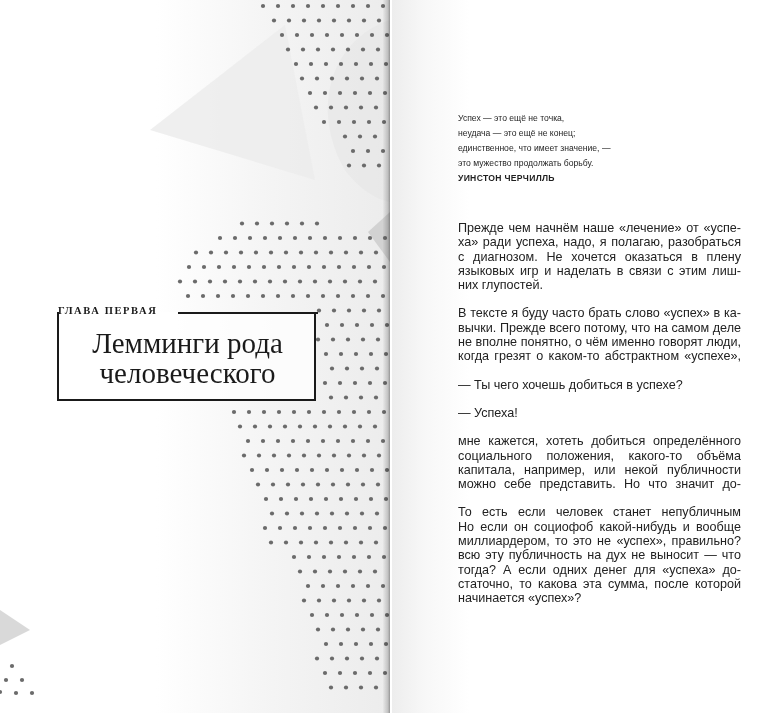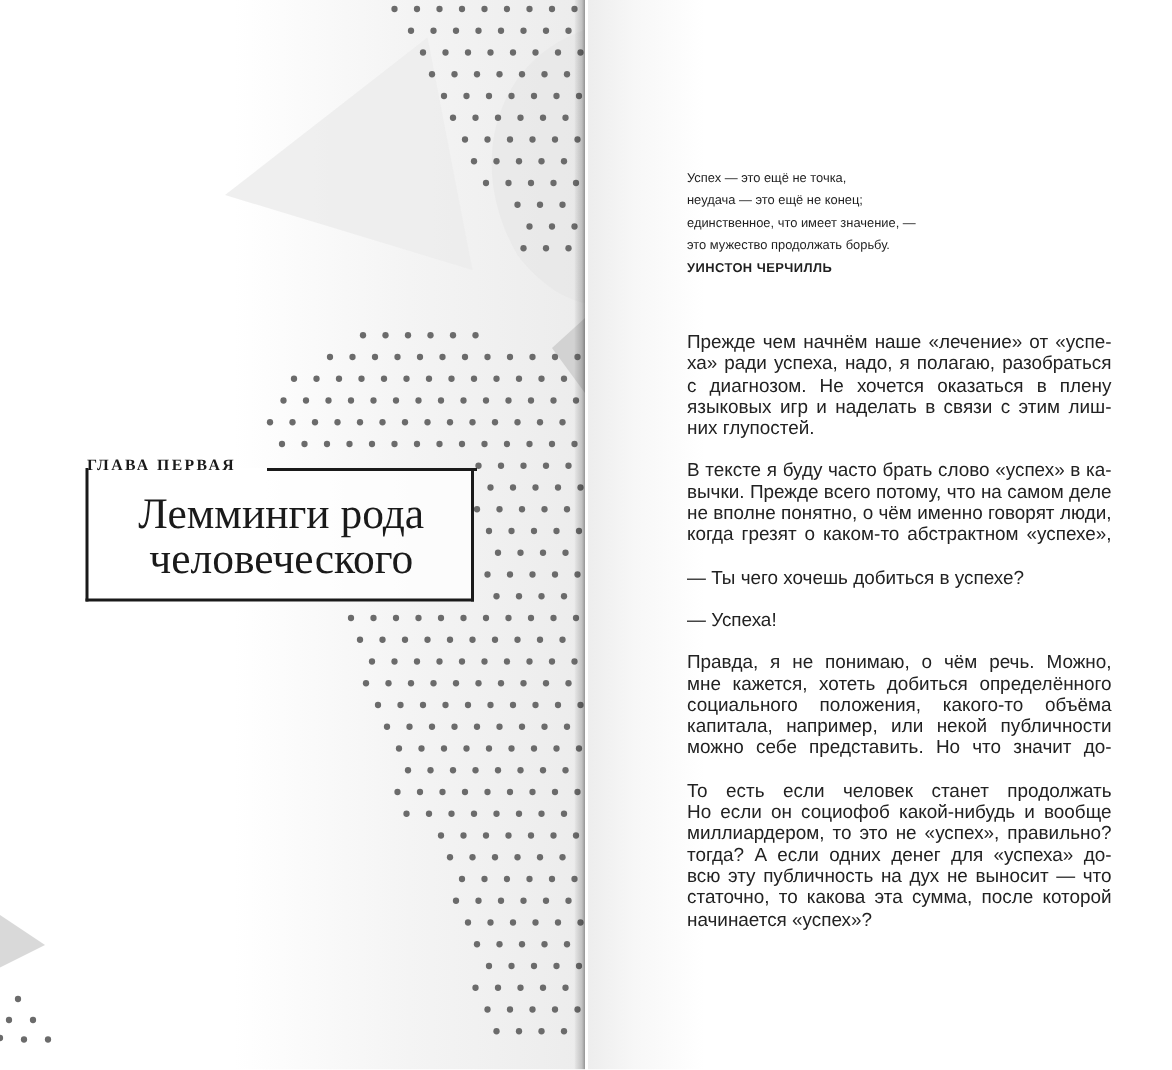--- a/index.html
+++ b/index.html
@@ -451,30 +451,29 @@
       <span class="ln">не вполне понятно, о чём именно говорят люди,</span>
       <span class="ln">когда грезят о каком-то абстрактном «успехе»,</span>
     </p>
     <p>
       <span class="ln last">— Ты чего хочешь добиться в успехе?</span>
     </p>
     <p>
       <span class="ln last">— Успеха!</span>
     </p>
     <p>
-      <span class="ln">Правда, я не понимаю, о чём речь. Можно,</span>
       <span class="ln">мне кажется, хотеть добиться определённого</span>
       <span class="ln">социального положения, какого-то объёма</span>
       <span class="ln">капитала, например, или некой публичности</span>
       <span class="ln">можно себе представить. Но что значит до-</span>
     </p>
     <p>
-      <span class="ln">То есть если человек станет продолжать</span>
+      <span class="ln">То есть если человек станет непубличным</span>
       <span class="ln">Но если он социофоб какой-нибудь и вообще</span>
       <span class="ln">миллиардером, то это не «успех», правильно?</span>
+      <span class="ln">всю эту публичность на дух не выносит — что</span>
       <span class="ln">тогда? А если одних денег для «успеха» до-</span>
-      <span class="ln">всю эту публичность на дух не выносит — что</span>
       <span class="ln">статочно, то какова эта сумма, после которой</span>
       <span class="ln last">начинается «успех»?</span>
     </p>
   </div>
 
 </div>
 
 </body></html>

